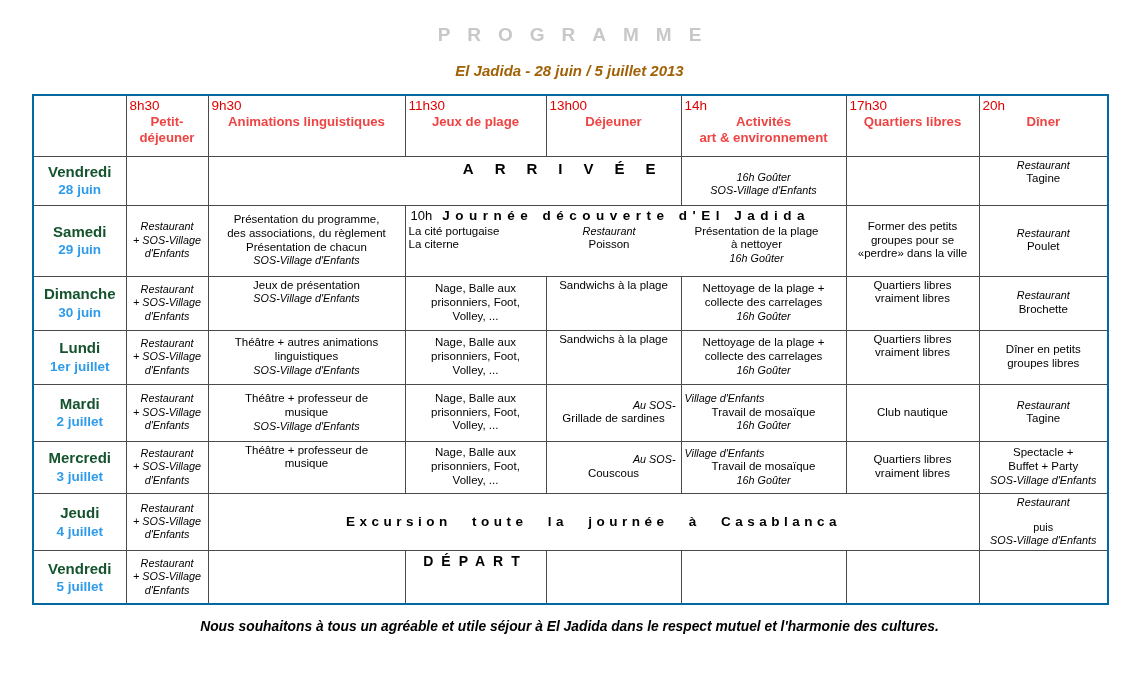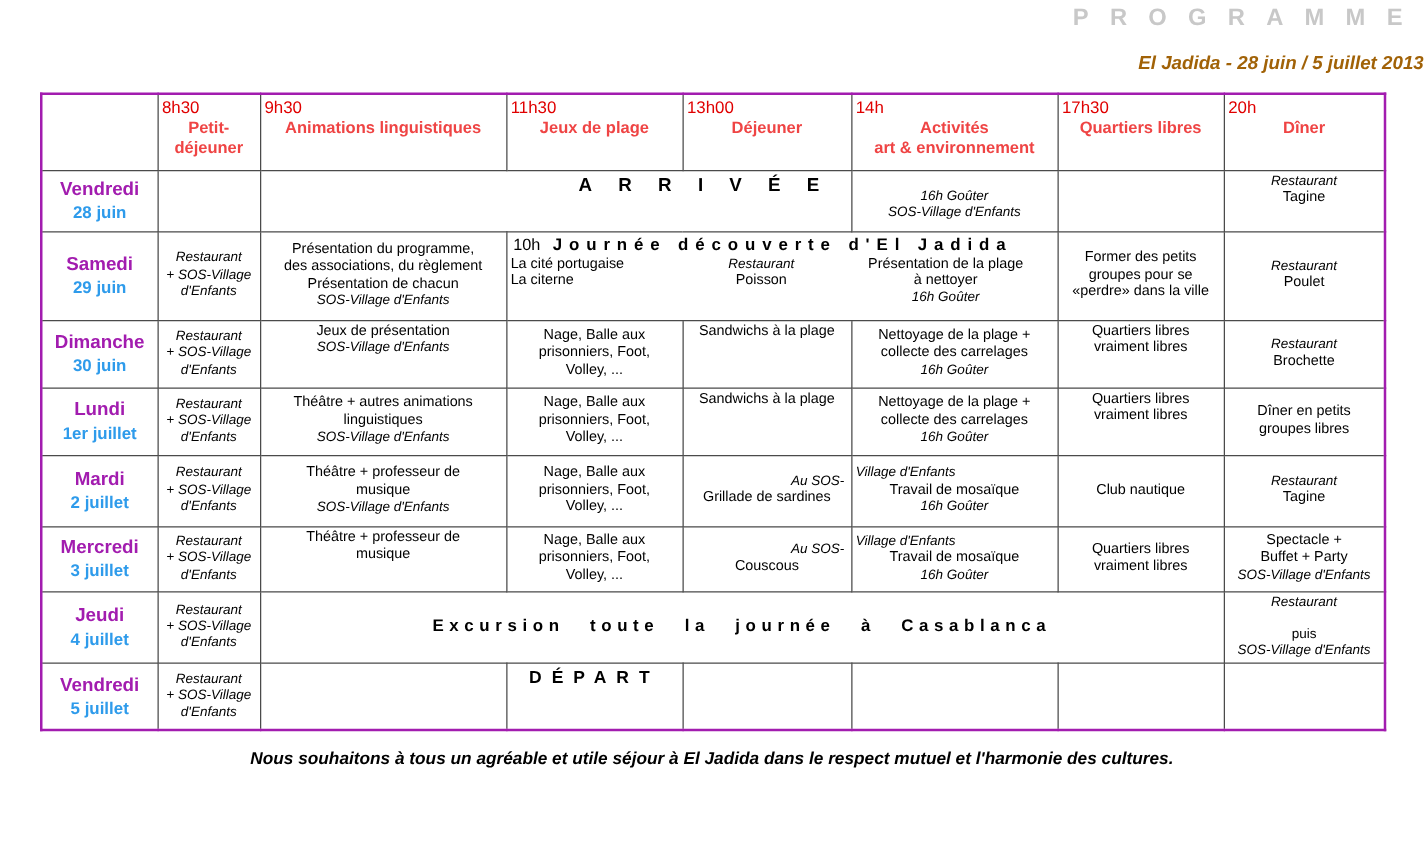--- a/index.html
+++ b/index.html
@@ -1,27 +1,27 @@
 <!DOCTYPE html>
 <html><head>
 <meta charset="utf-8">
 <style>
   html,body{margin:0;padding:0;}
   body{width:1139px;height:692px;background:#fff;font-family:"Liberation Sans",sans-serif;color:#000;overflow:hidden;}
-  .hdr{text-align:right;padding-top:4px;}
+  .hdr{text-align:center;padding-top:24px;}
   .kicker{color:#c8c8c8;font-weight:bold;font-size:19px;letter-spacing:17px;padding-left:17px;}
   .title{color:#00a0e3;font-weight:bold;font-size:17.5px;letter-spacing:.4px;margin-top:10px;}
   .subtitle{color:#a16207;font-weight:bold;font-style:italic;font-size:15px;margin-top:16px;}
-  table{border-collapse:collapse;table-layout:fixed;width:1075px;margin:15px 0 0 32px;border:2px solid #a21caf;}
+  table{border-collapse:collapse;table-layout:fixed;width:1075px;margin:15px 0 0 32px;border:2px solid #0369a1;}
   td,th{border:1px solid #4a4a4a;padding:2px 3px;vertical-align:middle;text-align:center;font-size:11.5px;line-height:1.2;font-weight:normal;overflow:hidden;}
   [data-bind]{white-space:pre-line;}
   th{vertical-align:top;}
   .time{color:#e00000;text-align:left;font-size:13.5px;line-height:1.2;}
   .lbl{color:#ef4444;font-weight:bold;font-size:13.2px;line-height:1.2;}
-  .day{color:#a21caf;font-weight:bold;font-size:15px;line-height:1.3;}
+  .day{color:#14532d;font-weight:bold;font-size:15px;line-height:1.3;}
   .date{color:#2e9beb;font-weight:bold;font-size:13.5px;line-height:1.3;}
   .it{font-style:italic;font-size:10.8px;line-height:1.25;}
   .sm{font-size:10.8px;line-height:1.25;margin-top:12px;}
   .vtop{vertical-align:top;}
   .cell-arrivee{text-align:right;vertical-align:top;padding:3px 4px 0 0;}
   .arrivee{font-weight:bold;font-size:15px;letter-spacing:21px;white-space:nowrap;}
   .depart{font-weight:bold;font-size:14px;letter-spacing:8px;white-space:nowrap;}
   .excursion{font-weight:bold;font-size:13.5px;letter-spacing:4.5px;word-spacing:12px;white-space:nowrap;}
   .dhead{display:flex;align-items:flex-start;text-align:left;padding-left:2px;}
   .htime{font-size:13px;margin-right:10px;white-space:nowrap;}

